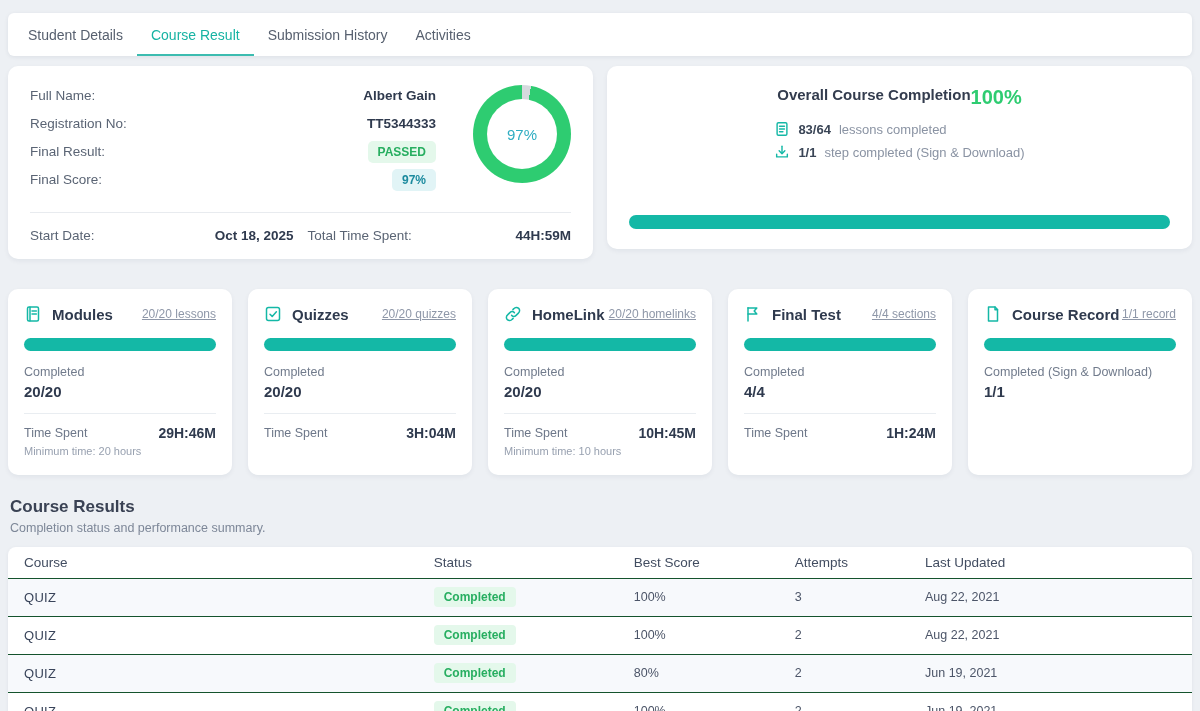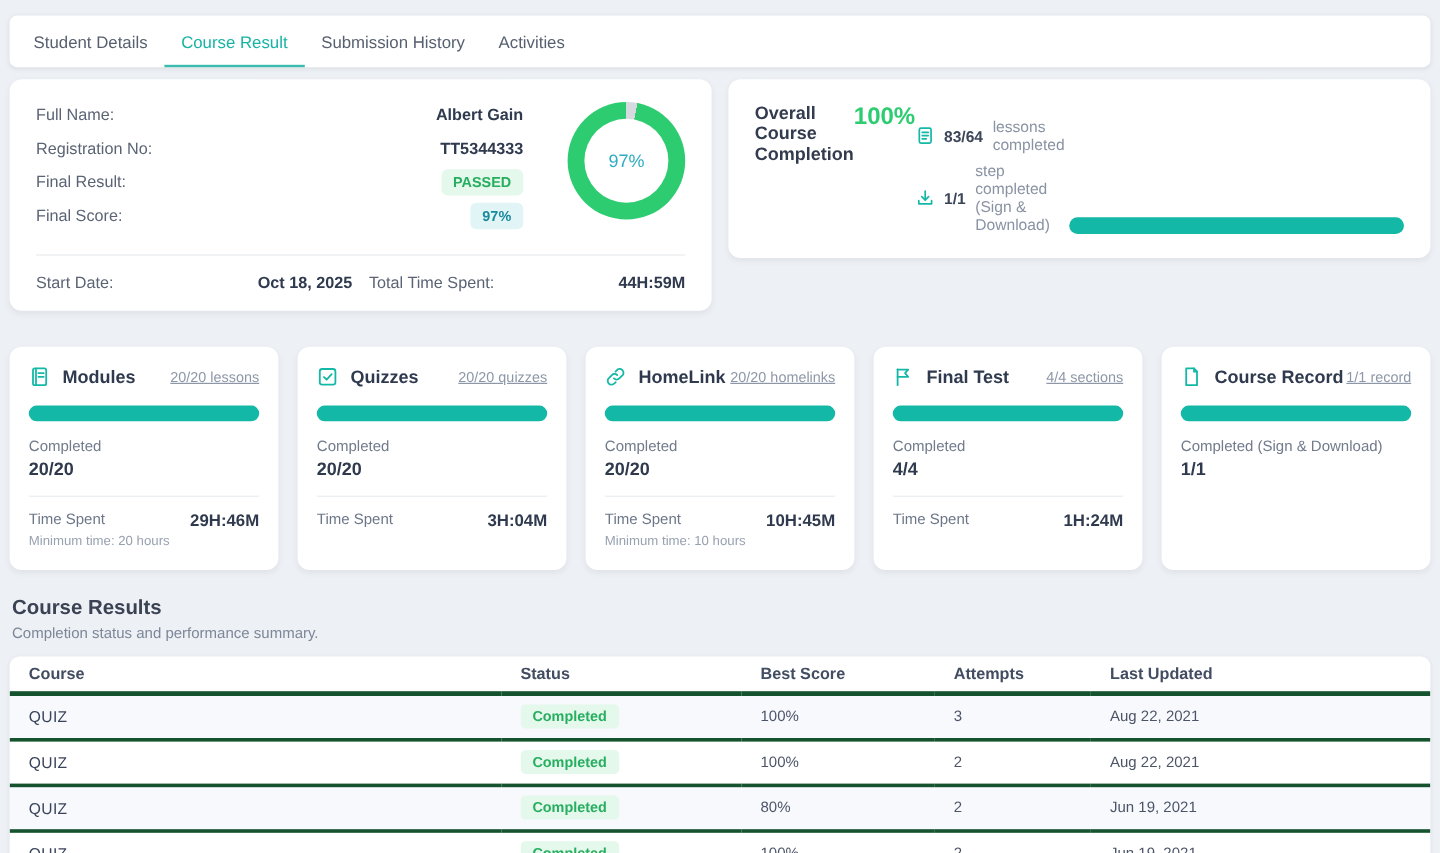--- a/index.html
+++ b/index.html
@@ -34,21 +34,21 @@
   .donut::after { content:""; position:absolute; inset:14px; background:#fff; border-radius:50%; }
   .donut-label { position:absolute; inset:0; display:flex; align-items:center; justify-content:center;
                  font-size:15px; color:#2fadc2; z-index:1; }
   .profile-divider { border-top:1px solid #e8ebef; margin-top:4px; }
   .profile-bottom { display:flex; gap:14px; margin-top:15px; }
   .pb-half { flex:1; display:flex; justify-content:space-between; align-items:center; }
   .pb-label { font-size:13.5px; color:#5a6474; }
   .pb-value { font-size:13.5px; font-weight:bold; color:#2f3a4e; }
 
   
-  .overall-card { padding:20px 22px; height:149px; display:flex; flex-direction:row; }
+  .overall-card { padding:20px 22px; height:183px; display:flex; flex-direction:column;align-items:center; }
   .overall-head { display:flex; justify-content:space-between; align-items:flex-start; }
   .overall-title { font-size:15px; font-weight:bold; color:#333c4e; }
   .overall-pct { font-size:20px; font-weight:bold; color:#2ecc71; }
   .overall-items { margin-top:12px; }
   .ov-item { display:flex; align-items:center; gap:8px; margin-bottom:7px; }
   .ov-val { font-size:13px; font-weight:bold; color:#3a4556; }
   .ov-txt { font-size:13px; color:#8a93a3; }
   .progress { height:14px; border-radius:7px; background:#14b8a6; width:100%; }
   .overall-card .progress { margin-top:auto; }
 
@@ -68,24 +68,24 @@
   .mc-min { margin-top:4px; font-size:11px; color:#98a1b0; }
 
   
   .results-head { margin:22px 10px 0; }
   .results-title { font-size:17px; font-weight:600; color:#3a4254; }
   .results-sub { margin-top:4px; font-size:12.5px; color:#7d8798; }
 
   .table-wrap { margin:12px 8px 0; background:#fff; border-radius:8px 8px 0 0;
                 box-shadow:0 1px 4px rgba(25,39,62,.06); overflow:hidden; }
   table { width:100%; border-collapse:collapse; }
-  thead th { text-align:left; font-size:13.5px; font-weight:700; color:#424d61;
-             padding:0 16px; height:31px; border-bottom:4px solid #14532d; }
+  thead th { text-align:left; font-size:13.5px; font-weight:400; color:#424d61;
+             padding:0 16px; height:31px; border-bottom:1px solid #14532d; }
   tbody td { font-size:12.5px; color:#4c5568; padding:0 16px; height:38px;
-             border-bottom:3px solid #14532d; }
+             border-bottom:1px solid #14532d; }
   tbody tr:nth-child(odd) { background:#f7f9fc; }
   td.course-cell { font-size:13px; color:#39445a; letter-spacing:.3px; }
   .status-badge { display:inline-block; background:#e4f8eb; color:#27ae60;
                   font-size:12px; font-weight:600; padding:3px 10px; border-radius:4px; }
 
   .icon svg { display:block; }
 </style>
 </head>
 <body>
 

